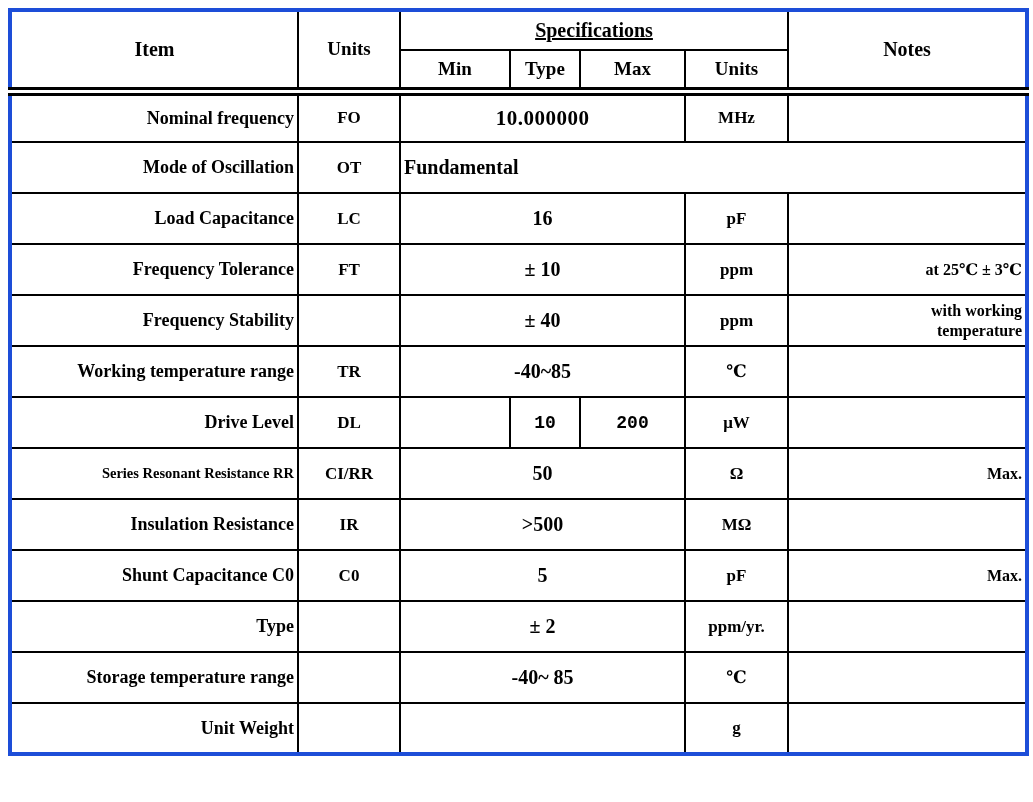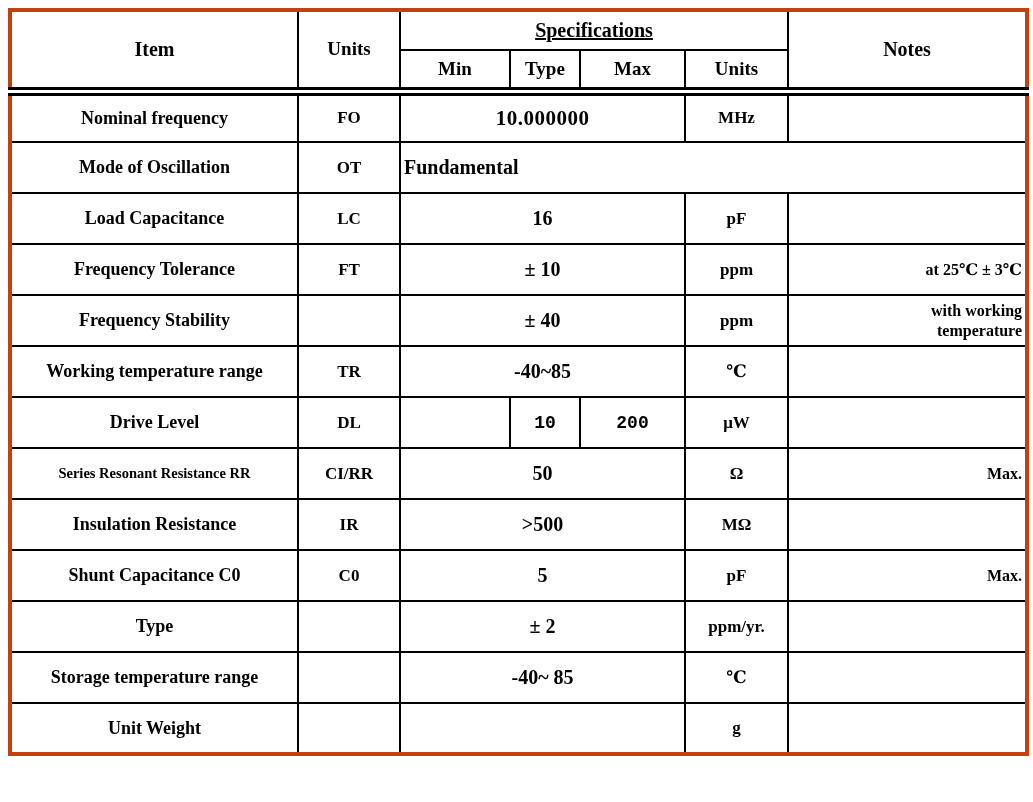--- a/index.html
+++ b/index.html
@@ -27,21 +27,21 @@
     background: #ffffff;
   }
   table.spec th, table.spec td {
     border: 2px solid #000000;
     padding: 0 3px;
     font-weight: bold;
     vertical-align: middle;
     overflow: hidden;
   }
   table.spec {
-    border: 4px solid #c2410c;
+    border: 4px solid #1d4ed8;
   }
   
   col.c-item   { width: 288px; }
   col.c-symbol { width: 102px; }
   col.c-min    { width: 110px; }
   col.c-type   { width: 70px;  }
   col.c-max    { width: 105px; }
   col.c-units  { width: 103px; }
   col.c-notes  { width: 239px; }
 
@@ -57,21 +57,21 @@
   }
   thead th.main { font-size: 20px; }
   thead tr.h1 { height: 40px; }
   thead tr.h2 { height: 41px; }
   thead th.dbl { border-bottom: 9px double #000000; }
   thead th.spec-span { border-bottom-width: 2px; text-decoration: underline; }
 
   
   tbody tr { height: 51px; }
   td.item {
-    text-align: center;
+    text-align: right;
     font-size: 18px;
     padding-left: 3px;
     margin-top: 15px;
   }
   td.item.small { font-size: 14.5px; }
   td.symbol {
     text-align: center;
     font-size: 17px;
   }
   td.value {

